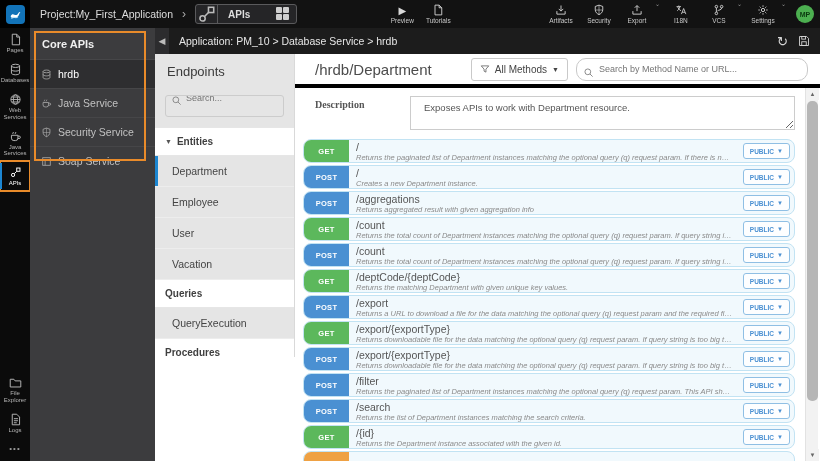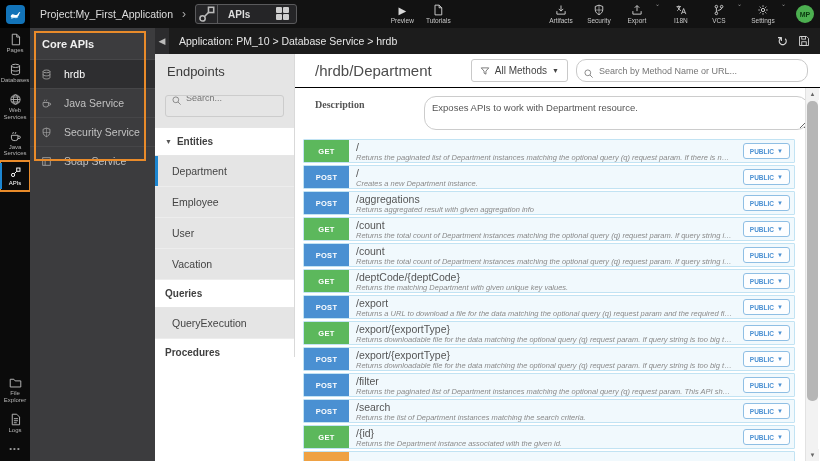--- a/index.html
+++ b/index.html
@@ -38,21 +38,21 @@
   .side-item.active::before { content:""; position:absolute; left:0; top:2px; bottom:2px; width:2px; background:#1c86d1; }
   .side-item.annotated { outline:2px solid #e98b2a; outline-offset:-1px; }
   .side-spacer { flex:1; }
   .side-dots { color:#9a9a9a; text-align:center; font-size:8px; letter-spacing:1px; padding:6px 0 8px; }
 
   
   .panel2 { position:absolute; left:30px; top:28px; width:125px; height:433px; background:#3c3c3e; color:#ccc; }
   .panel2-inner { position:relative; }
   .panel2 .annotation-box { position:absolute; left:4px; top:3px; width:112px; height:130px; border:2px solid #e98b2a; pointer-events:none; z-index:5; }
   .p2-title { font-size:11px; font-weight:bold; color:#f0f0f0; padding:10px 12px 9px; }
-  .p2-item { display:flex; align-items:center; gap:12px; font-size:10.5px; color:#c2c2c2; padding:8px 10px; border-top:1px solid #464648; cursor:pointer; }
+  .p2-item { display:flex; align-items:center; gap:6px; font-size:10.5px; color:#c2c2c2; padding:8px 10px; border-top:1px solid #464648; cursor:pointer; }
   .p2-item .p2icon { width:12px; height:12px; display:flex; align-items:center; justify-content:center; color:#a9a9a9; }
   .p2-item .p2icon svg { width:11px; height:11px; }
   .p2-item.active { background:#2e2e30; color:#fff; }
 
   
   .crumbbar { position:absolute; left:155px; top:28px; width:665px; height:26px; background:#1c1c1c; display:flex; align-items:center; color:#e6e6e6; }
   .collapse-btn { width:14px; height:26px; background:#2c2c2e; color:#bbb; display:flex; align-items:center; justify-content:center; font-size:9px; cursor:pointer; }
   .crumb-text { font-size:10.5px; margin-left:10px; white-space:nowrap; }
   .crumb-actions { margin-left:auto; display:flex; align-items:center; gap:10px; padding-right:10px; color:#d5d5d5; }
   .crumb-actions .ca { font-size:13px; cursor:pointer; display:flex; align-items:center; }
@@ -67,37 +67,37 @@
   .ep-search-box { position:relative; }
   .ep-search-box .mag { position:absolute; left:6px; top:5px; width:11px; height:11px; color:#888; }
   .ep-section { display:flex; align-items:center; gap:5px; font-size:10px; font-weight:bold; color:#3f3f3f; padding:8px 10px; border-top:1px solid #e6e6e6; border-bottom:1px solid #e6e6e6; cursor:pointer; background:#fff; }
   .ep-section + .ep-section, .ep-item + .ep-section { margin-top:-1px; }
   .ep-section .caret { font-size:7px; color:#555; }
   .ep-item { position:relative; font-size:10.5px; color:#444; padding:9px 10px 9px 17px; border-bottom:1px solid #ededed; cursor:pointer; }
   .ep-item.active::before { content:""; position:absolute; left:0; top:0; bottom:0; width:3px; background:#1c86d1; }
 
   
   .main { position:absolute; left:295px; top:54px; width:525px; height:407px; background:#fff; }
-  .main-header { height:34px; display:flex; align-items:center; border-bottom:1px solid #000000; padding:0 12px 0 20px; }
+  .main-header { height:34px; display:flex; align-items:center; border-bottom:4px solid #000000; padding:0 12px 0 20px; }
   .main-title { font-size:15px; color:#4c4c4c; }
   .mh-right { margin-left:auto; display:flex; align-items:center; gap:8px; }
   .methods-btn { height:23px; border:1px solid #c9c9c9; border-radius:3px; background:#fff; display:flex; align-items:center; gap:5px; padding:0 8px; font-size:10px; color:#444; cursor:pointer; font-family:inherit; }
   .methods-btn svg { width:10px; height:10px; color:#555; }
   .methods-btn .mcaret { font-size:7px; color:#444; }
   .mh-search-box { position:relative; }
   .mh-search { width:232px; height:23px; border:1px solid #c9c9c9; border-radius:10px; font-size:9px; padding:0 8px 0 22px; color:#555; outline:none; }
   .mh-search-box .mag { position:absolute; left:7px; top:6px; width:11px; height:11px; color:#888; }
 
   .main-body { position:relative; height:373px; overflow:hidden; }
   .desc-row { display:flex; padding:8px 0 0 20px; }
   .desc-label { width:95px; font-size:10px; font-weight:bold; color:#555; padding-top:3px;font-family:Liberation Serif, serif; }
-  .desc-input { width:385px; height:34px; border:1px solid #ccc; border-radius:12px; font-size:9.5px; color:#555; padding:5px 7px; resize:vertical; font-family:inherit; outline:none;margin-left:14px; }
+  .desc-input { width:385px; height:34px; border:1px solid #ccc; border-radius:0; font-size:9.5px; color:#555; padding:5px 13px; resize:vertical; font-family:inherit; outline:none; }
 
   .api-list { margin:9px 0 0 8px; width:492px; }
-  .api-row { display:flex; align-items:stretch; height:24px; margin-bottom:2px; background:#f1f9fd; border:1px solid #c2e3f3; border-radius:1px; overflow:hidden; }
+  .api-row { display:flex; align-items:stretch; height:24px; margin-bottom:2px; background:#f1f9fd; border:1px solid #c2e3f3; border-radius:8px; overflow:hidden; }
   .badge { width:45px; flex:0 0 45px; display:flex; align-items:center; justify-content:center; color:#fff; font-size:7.5px; font-weight:bold; letter-spacing:.3px; }
   .m-get .badge { background:#5cb85c; }
   .m-post .badge { background:#4a90d2; }
   .m-put .badge { background:#efa143; }
   .row-main { flex:1; padding:2px 6px 0 7px; overflow:hidden; }
   .path { font-size:10.5px; color:#555; line-height:11px; white-space:nowrap; }
   .desc { font-size:7.5px; font-style:italic; color:#8a8a8a; line-height:9px; white-space:nowrap; overflow:hidden; text-overflow:ellipsis; }
   .public-btn { margin:3px 4px 3px 4px; align-self:center; height:16px; background:#fdfeff; border:1px solid #8fbfe4; border-radius:3px; color:#4a90d2; font-size:6.5px; font-weight:bold; display:flex; align-items:center; gap:3px; padding:0 6px; cursor:pointer; font-family:inherit; }
   .public-btn .pcaret { font-size:6px; }
 

